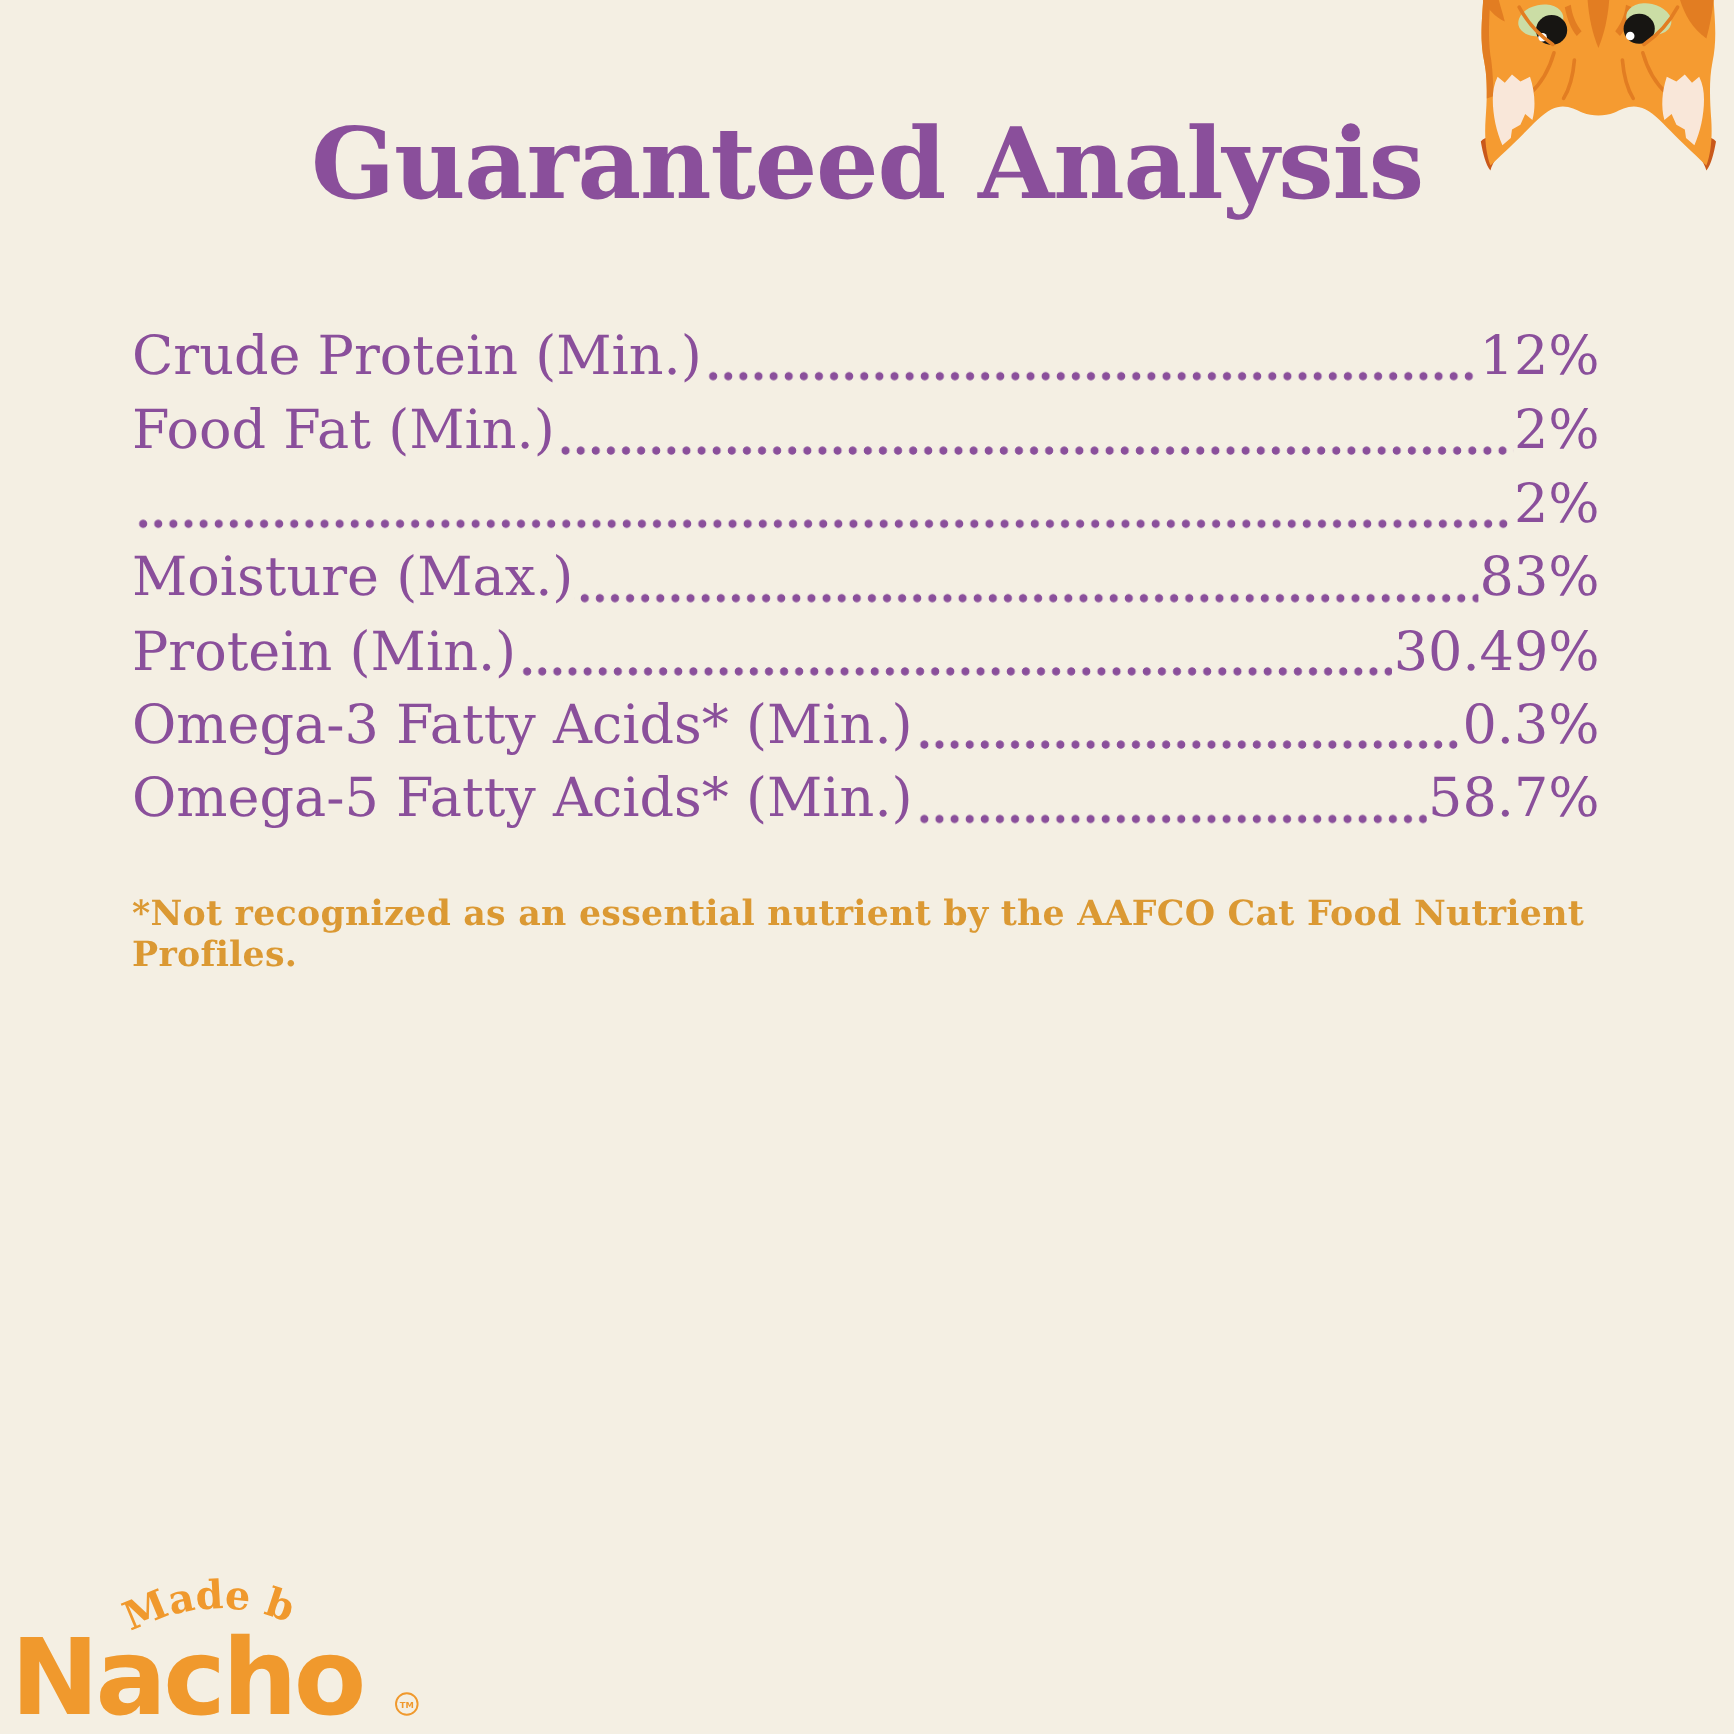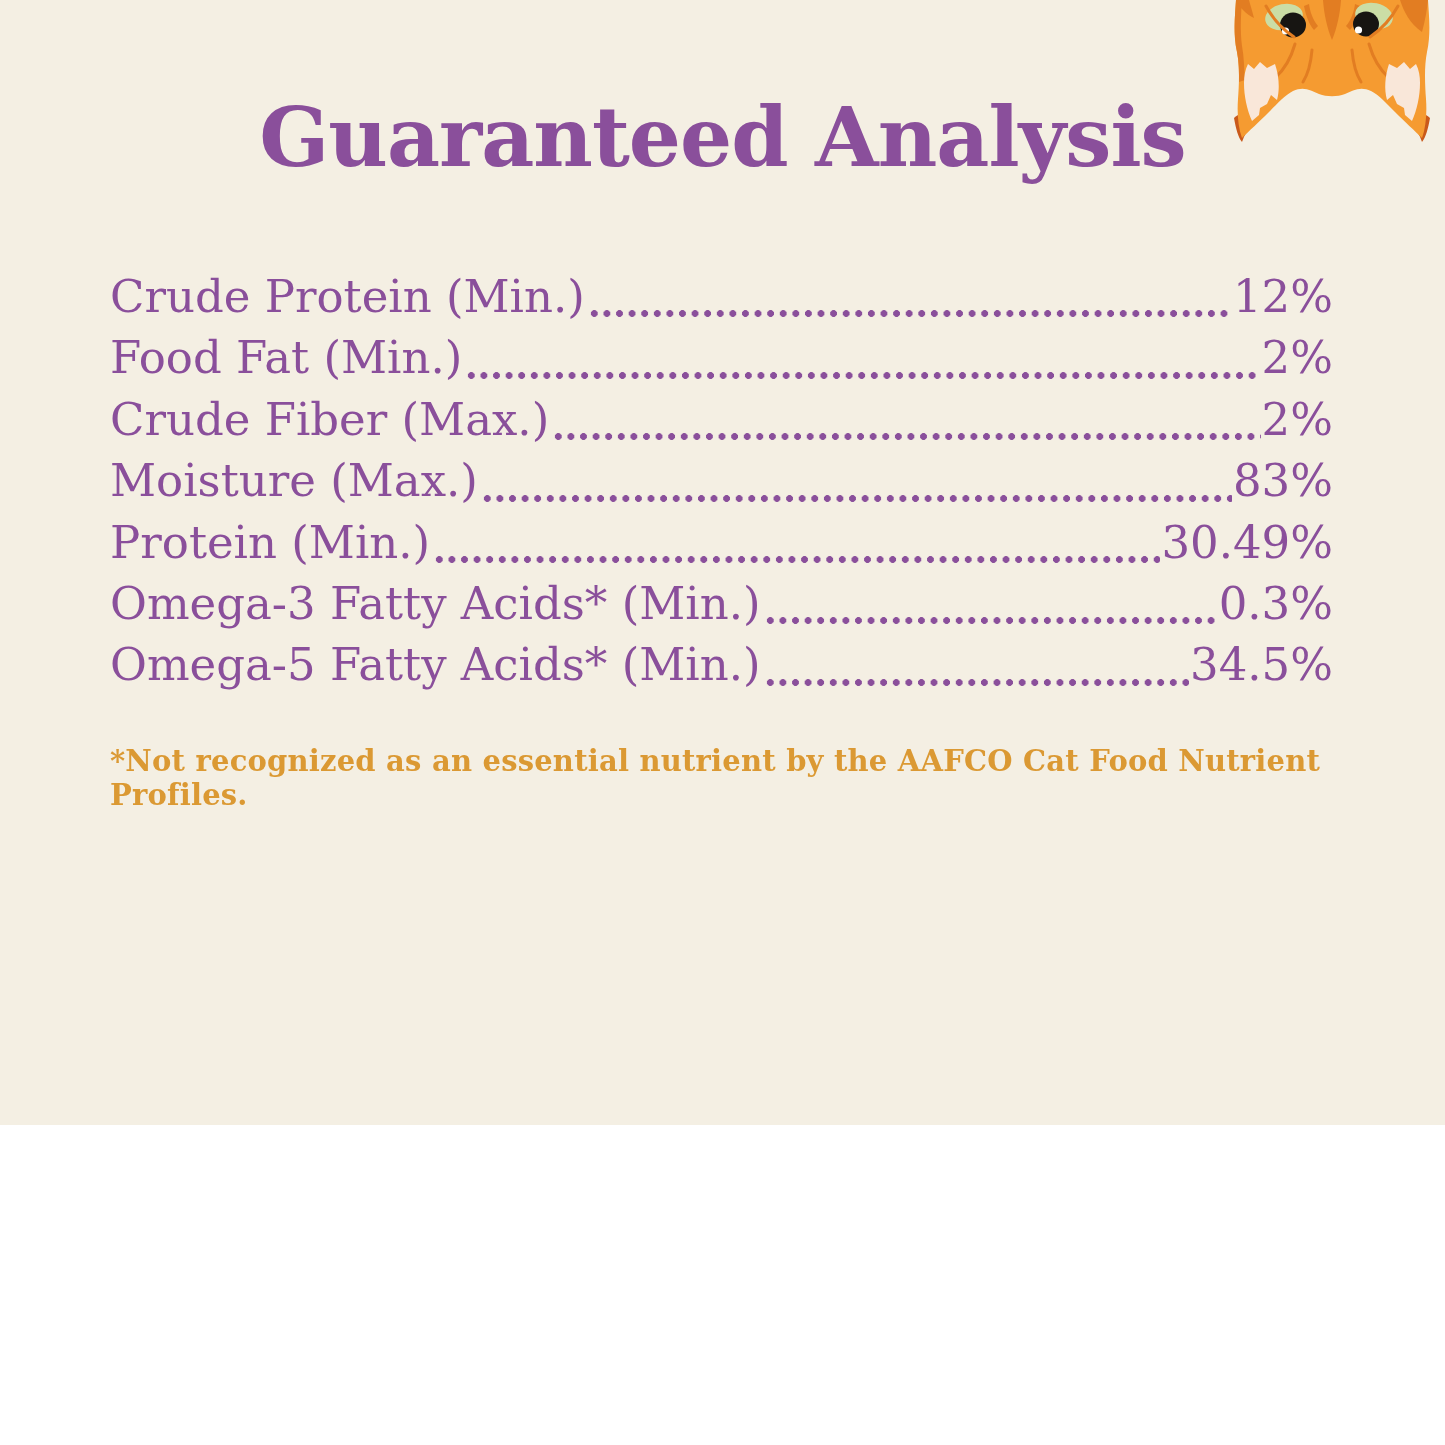--- a/index.html
+++ b/index.html
@@ -1,18 +1,18 @@
 <!DOCTYPE html>
 <html><head>
 <meta charset="utf-8">
 <style>
   html,body { margin:0; padding:0; }
   .canvas {
     position:relative;
-    width:1445px; height:1125px;
+    width:1445px; height:1445px;
     background:#F4EFE3;
     overflow:hidden;
     font-family:"DejaVu Serif", serif;
     text-decoration:underline;
   }
   .title {
     position:absolute;
     top:86px; left:0; width:100%;
     margin:0;
     text-align:center;
@@ -79,21 +79,20 @@
       <span class="ga-label">Crude Protein (Min.)</span>
       <span class="leader"></span>
       <span class="ga-value">12%</span>
     </div>
     <div class="ga-row">
       <span class="ga-label">Food Fat (Min.)</span>
       <span class="leader"></span>
       <span class="ga-value">2%</span>
     </div>
     <div class="ga-row">
-      <span class="ga-label">Crude Fiber (Max.)</span>
       <span class="leader"></span>
       <span class="ga-value">2%</span>
     </div>
     <div class="ga-row">
       <span class="ga-label">Moisture (Max.)</span>
       <span class="leader"></span>
       <span class="ga-value">83%</span>
     </div>
     <div class="ga-row">
       <span class="ga-label">Protein (Min.)</span>
@@ -101,21 +100,21 @@
       <span class="ga-value">30.49%</span>
     </div>
     <div class="ga-row">
       <span class="ga-label">Omega-3 Fatty Acids* (Min.)</span>
       <span class="leader"></span>
       <span class="ga-value">0.3%</span>
     </div>
     <div class="ga-row">
       <span class="ga-label">Omega-5 Fatty Acids* (Min.)</span>
       <span class="leader"></span>
-      <span class="ga-value">34.5%</span>
+      <span class="ga-value">58.7%</span>
     </div>
   </div>
 
   <div class="footnote">*Not recognized as an essential nutrient by the AAFCO Cat Food Nutrient Profiles.</div>
 
   <svg class="cat" viewBox="0 0 200 145" xmlns="http://www.w3.org/2000/svg" aria-hidden="true">
 
     <path fill="#C9591B" d="M2,118 C4,129 6,137 10,142 C12,135 17,128 23,121 C17,114 7,112 2,118 Z"></path>
     <path fill="#C9591B" d="M198,118 C196,129 194,137 190,142 C188,135 183,128 177,121 C183,114 193,112 198,118 Z"></path>
 

